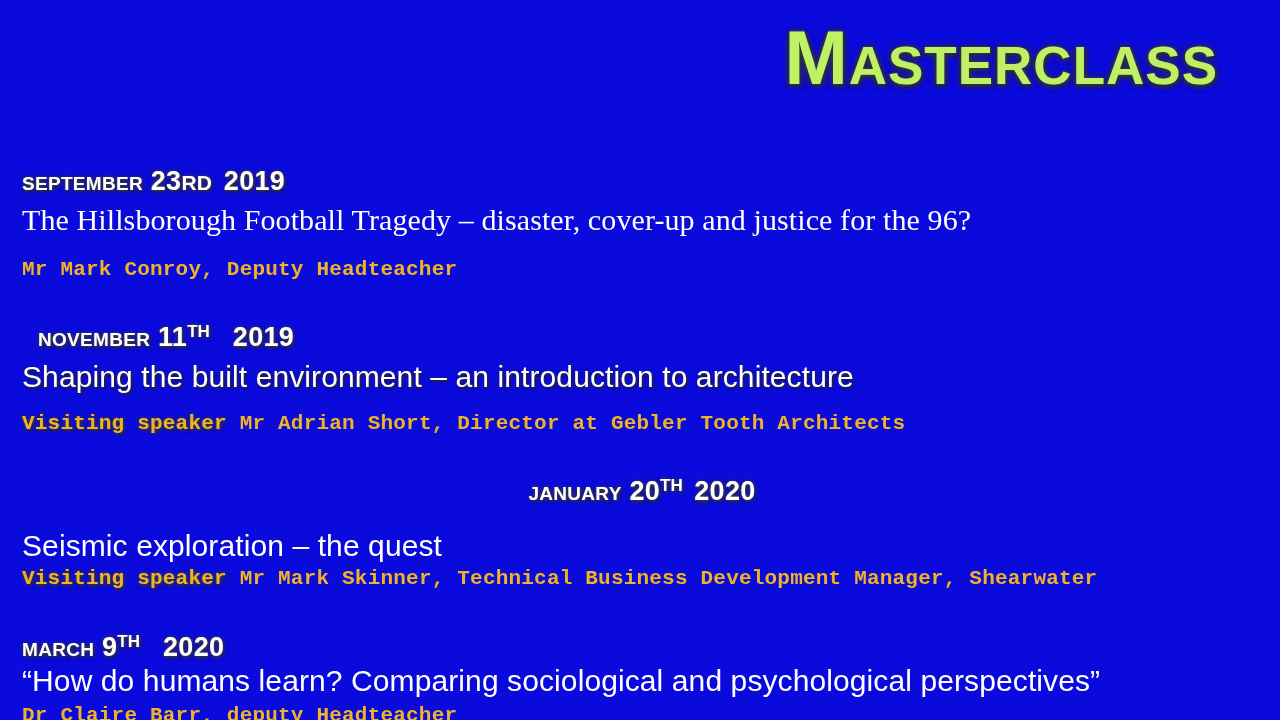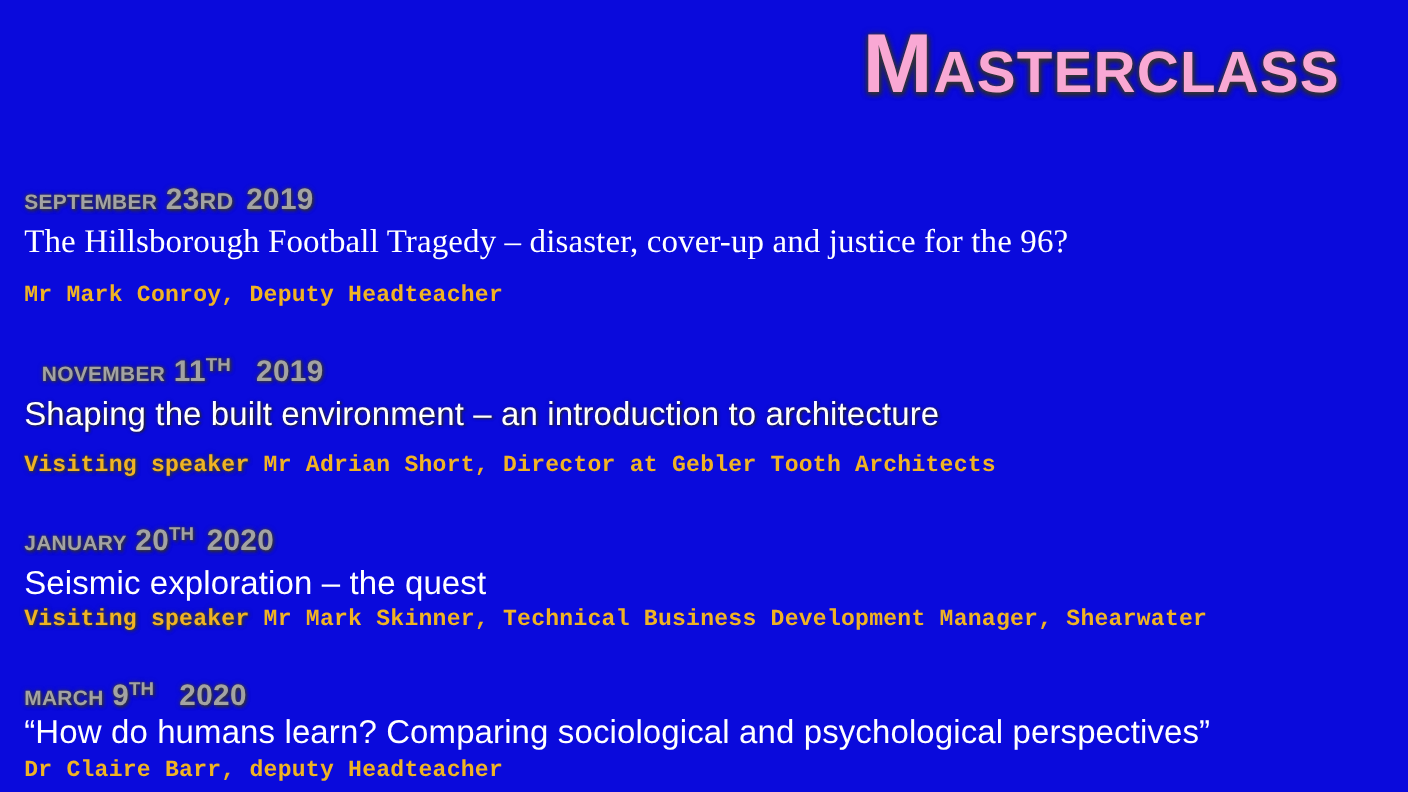--- a/index.html
+++ b/index.html
@@ -30,21 +30,21 @@
     right: 62px;
     text-align: right;
     line-height: 1;
   }
 
   .title-main {
     font-family: "Liberation Sans", sans-serif;
     font-weight: bold;
     font-size: 76px;
     letter-spacing: 1px;
-    color: #f9a8d4;
+    color: #bef264;
     font-variant: small-caps;
     text-transform: lowercase;
     white-space: nowrap;
     text-shadow:
        0 0 3px rgba(60,60,60,0.95),
        0 0 7px rgba(55,55,55,0.85),
        2px 2px 5px rgba(40,40,40,0.9),
       -2px 2px 5px rgba(40,40,40,0.6);
     text-align: right;
   }
@@ -82,21 +82,21 @@
   }
 
   .entry {
     margin-bottom: 22px;
   }
 
   .entry-date {
     font-family: "Liberation Sans", sans-serif;
     font-weight: bold;
     font-size: 27px;
-    color: #a3a3a3;
+    color: #ffffff;
     font-variant: small-caps;
     text-transform: lowercase;
     letter-spacing: 0.3px;
     line-height: 1.18;
     white-space: nowrap;
     text-shadow:
        0 0 2px rgba(70,70,70,0.95),
        0 0 5px rgba(60,60,60,0.8),
        1.5px 1.5px 3px rgba(40,40,40,0.85);
   }
@@ -147,21 +147,21 @@
 
   
   .entry-1 .entry-date   { margin-bottom: 2px; }
   .entry-1 .entry-title  { margin-bottom: 17px; font-family: Liberation Serif, serif; }
   .entry-1               { margin-bottom: 38px; }
 
   .entry-2 .entry-date   { margin-bottom: 3px; padding-left: 16px; }
   .entry-2 .entry-title  { margin-bottom: 14px; }
   .entry-2               { margin-bottom: 38px; }
 
-  .entry-3 .entry-date   { margin-bottom: 3px; }
+  .entry-3 .entry-date   { margin-bottom: 18px; text-align: center; }
   .entry-3 .entry-title  { margin-bottom: 0px; }
   .entry-3               { margin-bottom: 38px; }
 
   .entry-4 .entry-date   { margin-bottom: -2px; }
   .entry-4 .entry-title  { margin-bottom: 2px; }
   .entry-4               { margin-bottom: 0; }
 </style>
 </head>
 <body>
 

